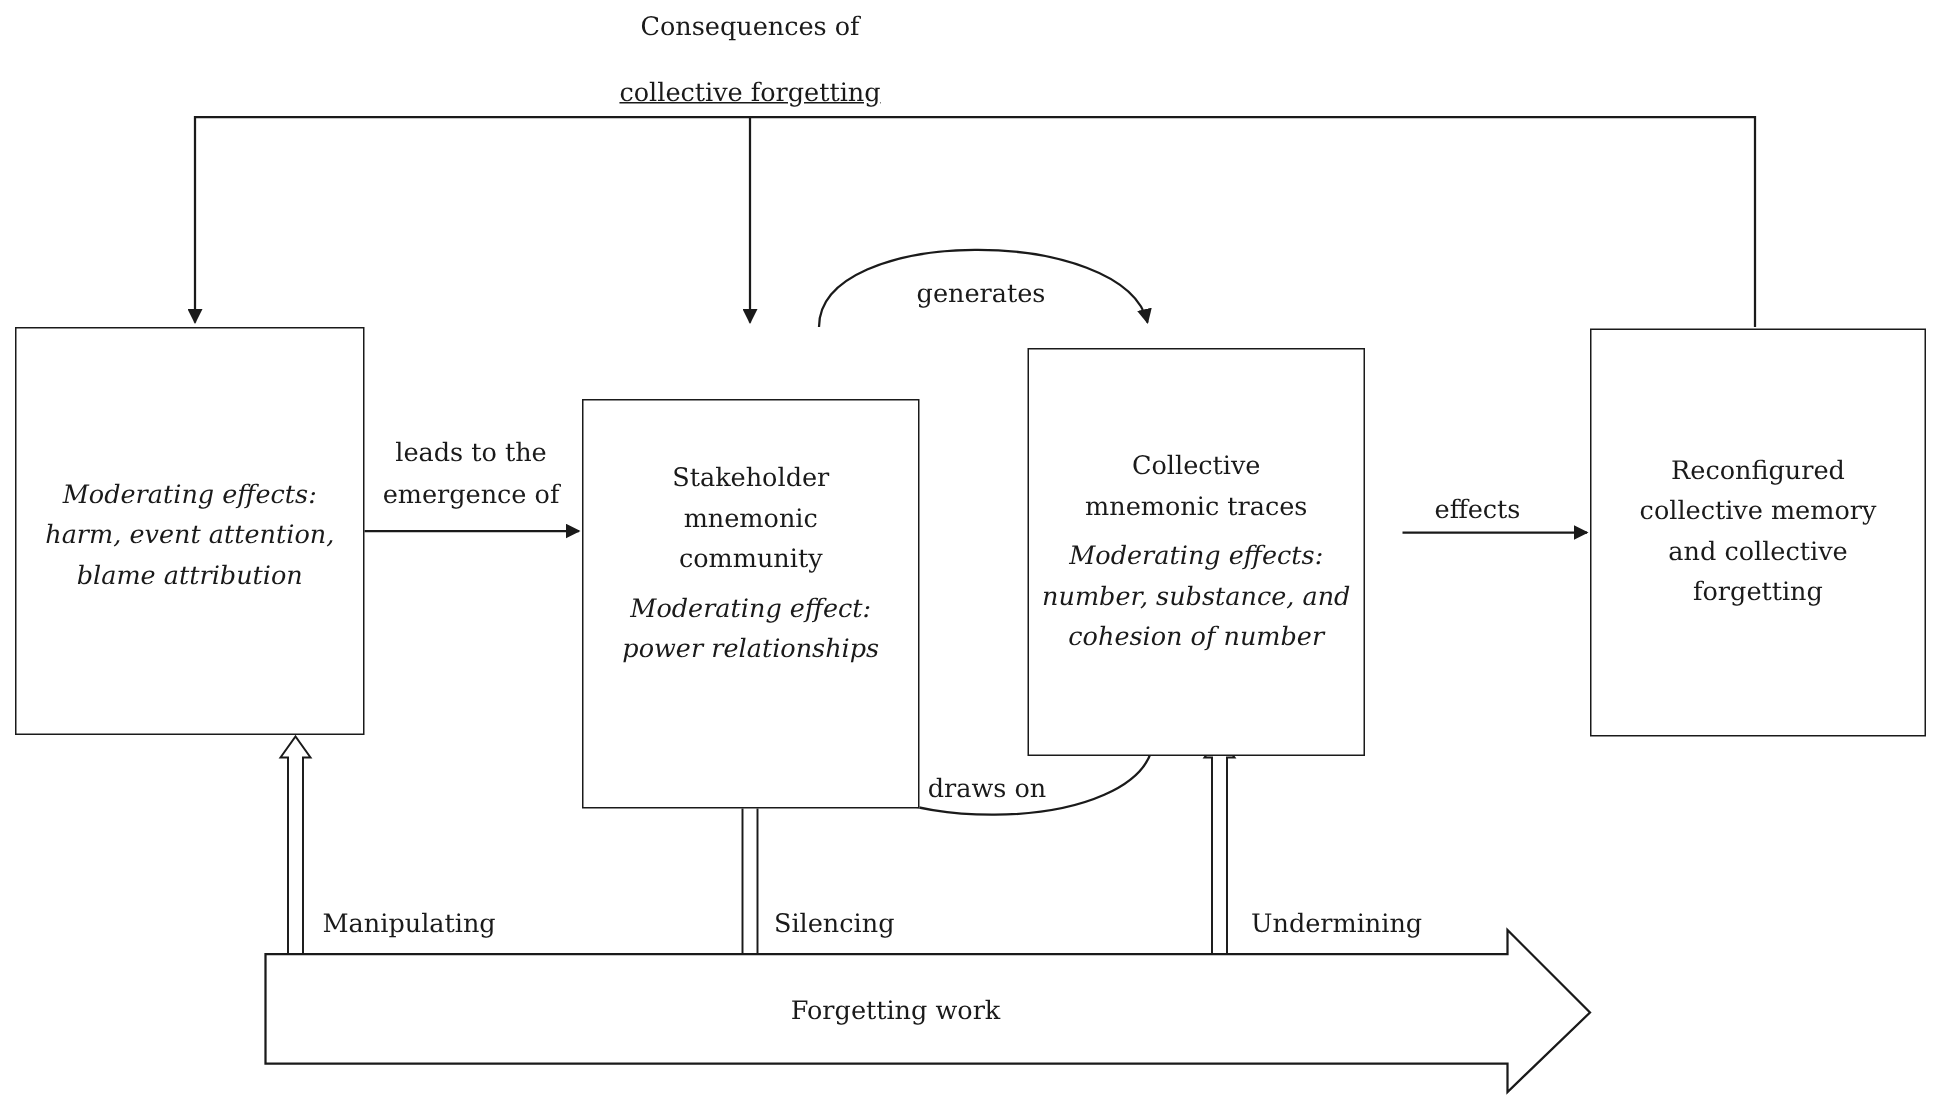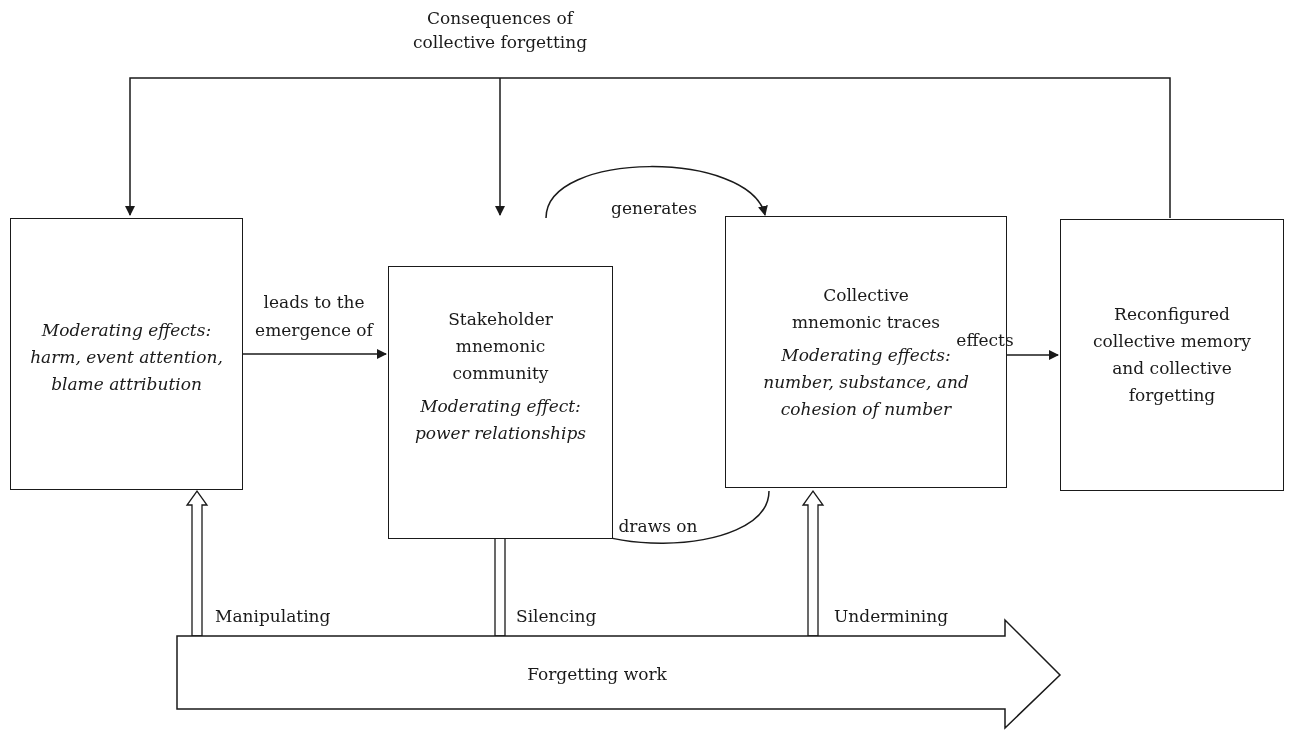--- a/index.html
+++ b/index.html
@@ -42,21 +42,21 @@
   </g>
   <g fill="#fff" stroke="#1a1a1a" stroke-width="1.3">
     <path d="M808,636 L808,505 L803,505 L813,491 L823,505 L818,505 L818,636 Z"></path>
   </g>
 
   <path d="M177,636 L1005,636 L1005,620 L1060,675 L1005,728 L1005,709 L177,709 Z" fill="#fff" stroke="#1a1a1a" stroke-width="1.5"></path>
 </svg>
 
 <div class="lbl" style="left:500px; top:6px; transform:translateX(-50%);">
   <span class="line">Consequences of</span>
-  <span class="line" style="">collective forgetting</span>
+  <span class="line" style="margin-top:20px;text-decoration:underline;">collective forgetting</span>
 </div>
 
 <div class="box" style="left:10px; top:218px; width:233px; height:272px;">
   <div class="mod">
     <span class="line">Moderating effects:</span>
     <span class="line">harm, event attention,</span>
     <span class="line">blame attribution</span>
   </div>
 </div>
 
@@ -66,21 +66,21 @@
     <span class="line">mnemonic</span>
     <span class="line">community</span>
   </div>
   <div class="mod">
     <span class="line">Moderating effect:</span>
     <span class="line">power relationships</span>
   </div>
   <div style="height:52px;"></div>
 </div>
 
-<div class="box" style="left:685px; top:216px; width:282px; height:272px;margin-left:40px;">
+<div class="box" style="left:685px; top:232px; width:225px; height:272px;">
   <div class="title">
     <span class="line">Collective</span>
     <span class="line">mnemonic traces</span>
   </div>
   <div class="mod">
     <span class="line">Moderating effects:</span>
     <span class="line">number, substance, and</span>
     <span class="line">cohesion of number</span>
   </div>
 </div>
@@ -92,21 +92,21 @@
     <span class="line">and collective</span>
     <span class="line">forgetting</span>
   </div>
 </div>
 
 <div class="lbl" style="left:314px; top:288px; transform:translateX(-50%); line-height:28px;">
   <span class="line">leads to the</span>
   <span class="line">emergence of</span>
 </div>
 
-<div class="lbl" style="left:654px; top:196px; transform:translateX(-50%);text-align:right;">generates</div>
+<div class="lbl" style="left:654px; top:184px; transform:translateX(-50%);text-align:right;">generates</div>
 
 <div class="lbl" style="left:658px; top:514px; transform:translateX(-50%);">draws on</div>
 
 <div class="lbl" style="left:985px; top:328px; transform:translateX(-50%);">effects</div>
 
 <div class="lbl" style="left:215px; top:604px; text-align:left;">Manipulating</div>
 <div class="lbl" style="left:516px; top:604px; text-align:left;">Silencing</div>
 <div class="lbl" style="left:834px; top:604px; text-align:left;">Undermining</div>
 
 <div class="lbl" style="left:597px; top:662px; transform:translateX(-50%);">Forgetting work</div>

